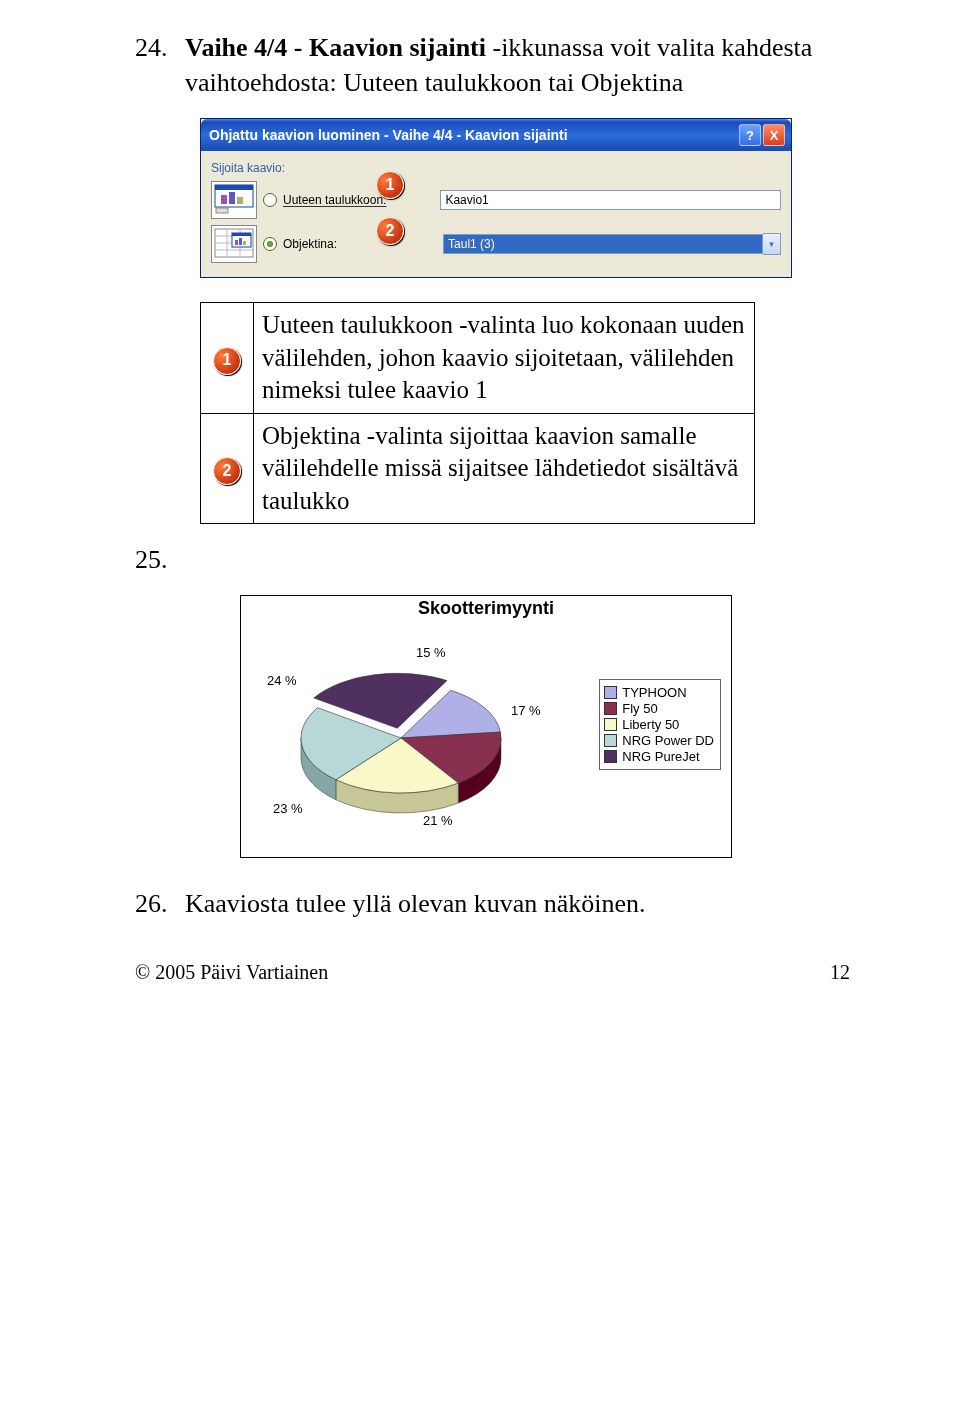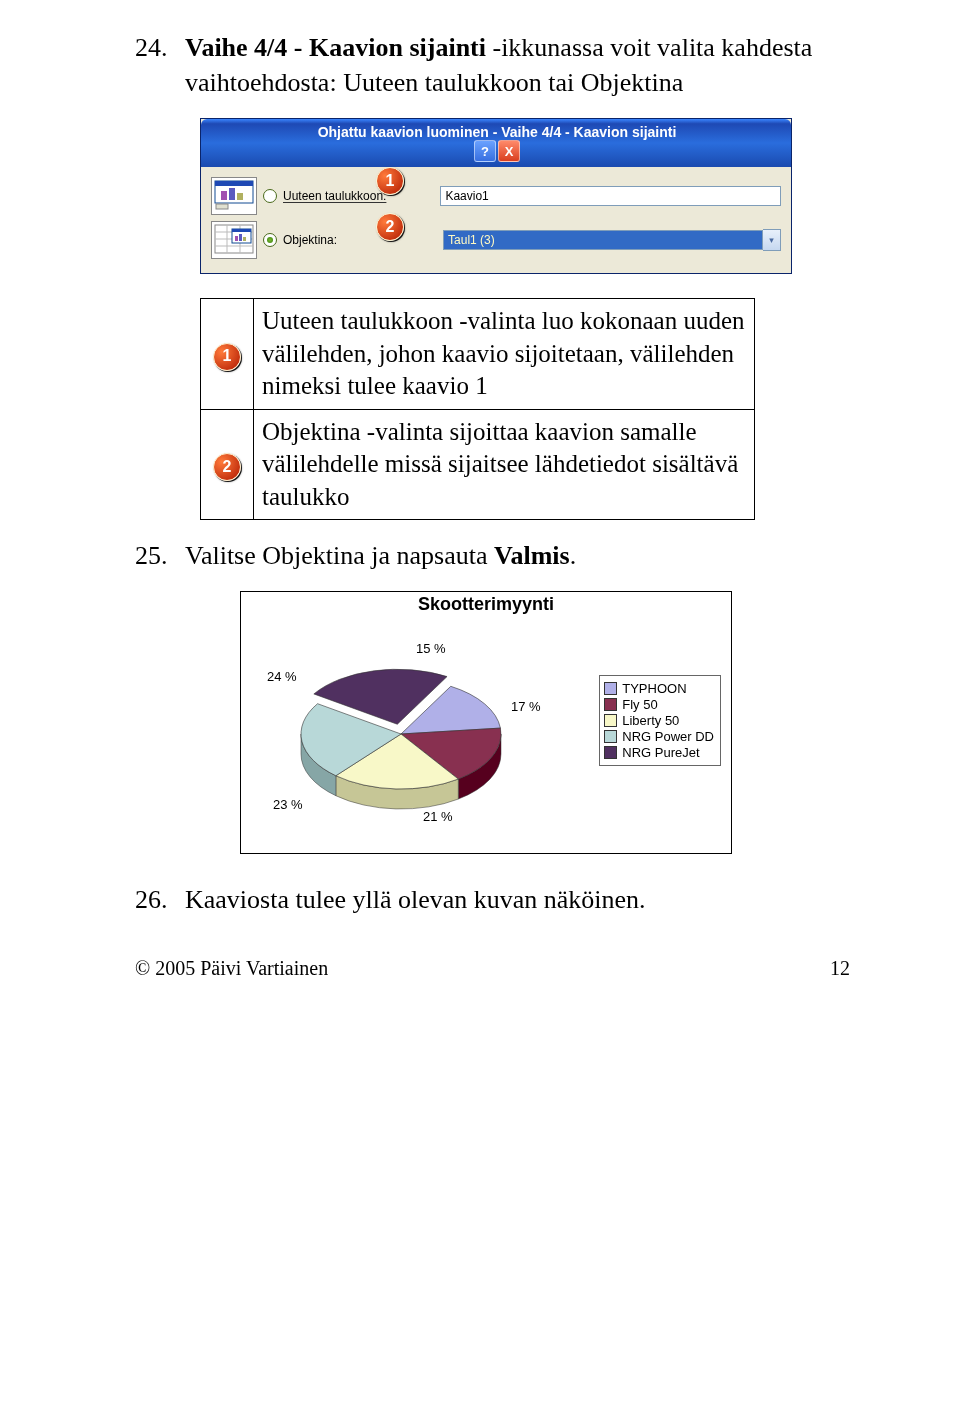--- a/index.html
+++ b/index.html
@@ -41,21 +41,20 @@
   .titlebar {
     background: linear-gradient(to bottom, #3a85ff 0%, #1e49b4 10%, #2a6ddd 50%, #1a4aaf 100%);
     color: #fff;
     font-weight: bold;
     font-size: 14px;
     padding: 5px 6px 5px 8px;
     display: flex;
     justify-content: space-between;
     align-items: center;
     border-radius: 6px 6px 0 0;
-    flex-direction: column;
   }
   .titlebtns { display: flex; gap: 2px; }
   .titlebtn {
     width: 20px; height: 20px;
     border-radius: 3px;
     display: flex; align-items: center; justify-content: center;
     font-size: 13px; font-weight: bold;
     border: 1px solid rgba(255,255,255,0.5);
   }
   .titlebtn.help { background: linear-gradient(#6aa2ff,#386fe0); color:#fff; }
@@ -194,20 +193,21 @@
       <div class="titlebtns">
         <div class="titlebtn help">
             <span>?</span>
           </div>
         <div class="titlebtn close">
             <span>X</span>
           </div>
       </div>
     </div>
     <div class="dlgbody">
+      <div class="placelabel">Sijoita kaavio:</div>
 
       <div class="option-row">
         <div class="thumb">
           <svg width="40" height="32" viewBox="0 0 40 32">
             <rect x="1" y="1" width="38" height="22" fill="#fff" stroke="#104a92"></rect>
             <rect x="1" y="1" width="38" height="5" fill="#1e49b4"></rect>
             <rect x="7" y="11" width="6" height="9" fill="#a050b0"></rect>
             <rect x="15" y="8" width="6" height="12" fill="#5a5abf"></rect>
             <rect x="23" y="13" width="6" height="7" fill="#b0b060"></rect>
             <rect x="2" y="24" width="12" height="5" fill="#e0e0d0" stroke="#888"></rect>
@@ -261,23 +261,20 @@
     </tr>
     <tr>
       <td class="bc"><span class="badge-static">2</span></td>
       <td>Objektina -valinta sijoittaa kaavion samalle välilehdelle missä sijaitsee lähdetiedot sisältävä taulukko</td>
     </tr>
   </tbody>
     </table>
 
   <div class="step">
     <div class="step-num">25.</div>
-    <div class="step-text">
-      <span>Valitse Objektina ja napsauta </span><b>Valmis</b><span>.</span>
-    </div>
   </div>
 
   <div class="chartbox">
     <div class="chart-title">Skootterimyynti</div>
     <div class="chart-row">
       <div class="chart-area">
         <svg id="pie-svg" width="300" height="200" viewBox="0 0 300 200">
             <path d="M 250 95 A 100 55 0 0 1 207.3012552180171 140.0750625125246 L 207.3012552180171 160.0750625125246 A 100 55 0 0 0 250 115 Z" fill="rgb(86,0,30)" stroke="#333" stroke-width="0.5"></path>
             <path d="M 207.3012552180171 140.0750625125246 A 100 55 0 0 1 84.87033990102465 136.73527921382654 L 84.87033990102465 156.73527921382654 A 100 55 0 0 0 207.3012552180171 160.0750625125246 Z" fill="rgb(198,198,150)" stroke="#333" stroke-width="0.5"></path>
             <path d="M 84.87033990102465 136.73527921382654 A 100 55 0 0 1 50 95 L 50 115 A 100 55 0 0 0 84.87033990102465 156.73527921382654 Z" fill="rgb(134,166,166)" stroke="#333" stroke-width="0.5"></path>

